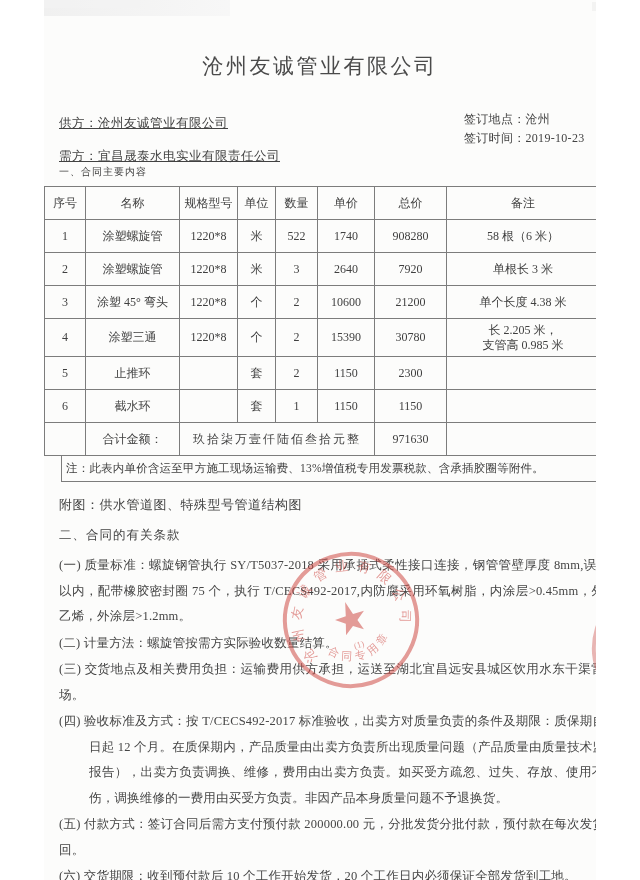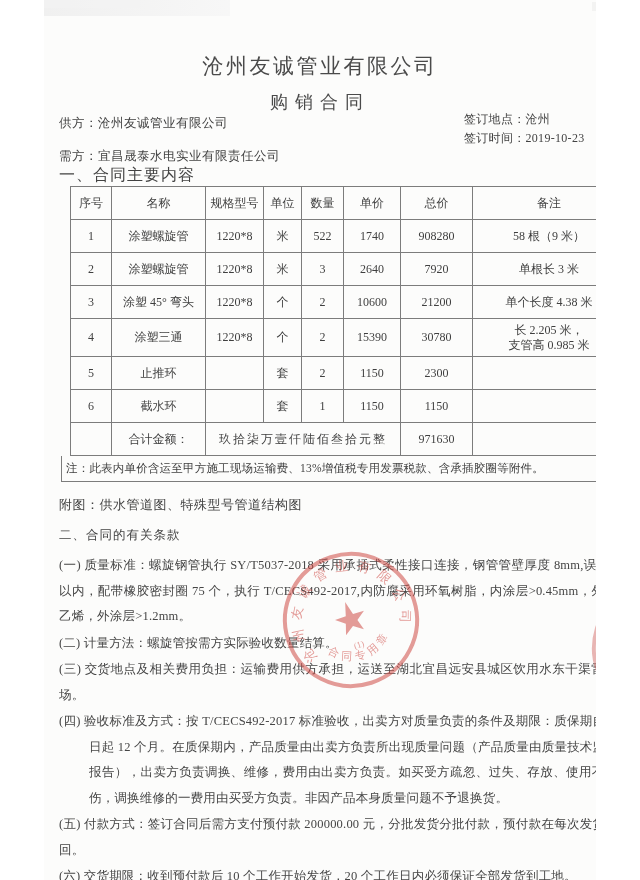--- a/index.html
+++ b/index.html
@@ -16,30 +16,30 @@
   .smudge.s3{left:548px;top:2px;width:20px;height:9px;}
   .smudge.s4{left:588px;top:2px;width:32px;height:24px;background:linear-gradient(#ececec,#f7f7f7);}
   .edge-line{position:absolute;left:634px;top:0;width:2px;height:36px;background:#d8d8d8;}
   .ink-dot{position:absolute;left:572px;top:702px;width:4px;height:4px;border-radius:50%;background:#5a5a5a;}
 
   .doc-title{position:absolute;top:52px;left:0;width:100%;text-align:center;
     font-size:21px;letter-spacing:2.5px;color:#4a4a4a;}
   .doc-subtitle{position:absolute;top:90px;left:0;width:100%;text-align:center;
     font-size:18px;letter-spacing:7px;color:#4a4a4a;}
 
-  .party-line{position:absolute;left:15px;font-size:12.5px;letter-spacing:.5px;}
+  .party-line{position:absolute;left:15px;font-size:12.5px;letter-spacing:.5px;text-decoration:underline;}
   .party-supplier{top:115px;}
   .party-buyer{top:148px;}
   .meta-block{position:absolute;left:420px;top:110px;font-size:12px;line-height:19px;letter-spacing:.3px;}
 
-  .sec1-heading{position:absolute;left:15px;top:165px;font-size:16px;letter-spacing:1px;}
+  .sec1-heading{position:absolute;left:15px;top:165px;font-size:10px;letter-spacing:1px;}
 
   .flow{position:absolute;left:0;top:186px;width:640px;}
 
-  table.items{border-collapse:collapse;margin-left:26px;width:555px;table-layout:fixed;
+  table.items{border-collapse:collapse;margin-left:0;width:555px;table-layout:fixed;
     font-size:12px;text-align:center;color:#3f3f3f;}
   table.items td,table.items th{border:1px solid #7c7c7c;font-weight:normal;padding:1px 2px;
     overflow:hidden;}
   table.items tr.hdr td{height:30px;}
   table.items tr.r{height:33px;}
   table.items tr.r4{height:38px;}
   td.remark{white-space:pre-line;line-height:15px;}
   td.words{letter-spacing:2px;}
 
   .note-box{margin-left:17px;width:545px;border:1px solid #7c7c7c;border-top:none;
@@ -71,21 +71,20 @@
 <div class="page">
 
   <div class="smudge s1"></div>
   <div class="smudge s2"></div>
   <div class="smudge s3"></div>
   <div class="smudge s4"></div>
   <div class="edge-line"></div>
   <div class="ink-dot"></div>
 
   <div class="doc-title">沧州友诚管业有限公司</div>
-  <div class="doc-subtitle">购销合同</div>
 
   <div class="party-line party-supplier"><span>供方：</span><span>沧州友诚管业有限公司</span></div>
   <div class="party-line party-buyer"><span>需方：</span><span>宜昌晟泰水电实业有限责任公司</span></div>
 
   <div class="meta-block">
     <div><span>签订地点：</span><span>沧州</span></div>
     <div><span>签订时间：</span><span>2019-10-23</span></div>
   </div>
 
   <div class="sec1-heading">一、合同主要内容</div>
@@ -115,21 +114,21 @@
         <td>备注</td>
       </tr>
       <tr class="r">
         <td>1</td>
         <td>涂塑螺旋管</td>
         <td>1220*8</td>
         <td>米</td>
         <td>522</td>
         <td>1740</td>
         <td>908280</td>
-        <td class="remark">58 根（9 米）</td>
+        <td class="remark">58 根（6 米）</td>
       </tr>
       <tr class="r">
         <td>2</td>
         <td>涂塑螺旋管</td>
         <td>1220*8</td>
         <td>米</td>
         <td>3</td>
         <td>2640</td>
         <td>7920</td>
         <td class="remark">单根长 3 米</td>

